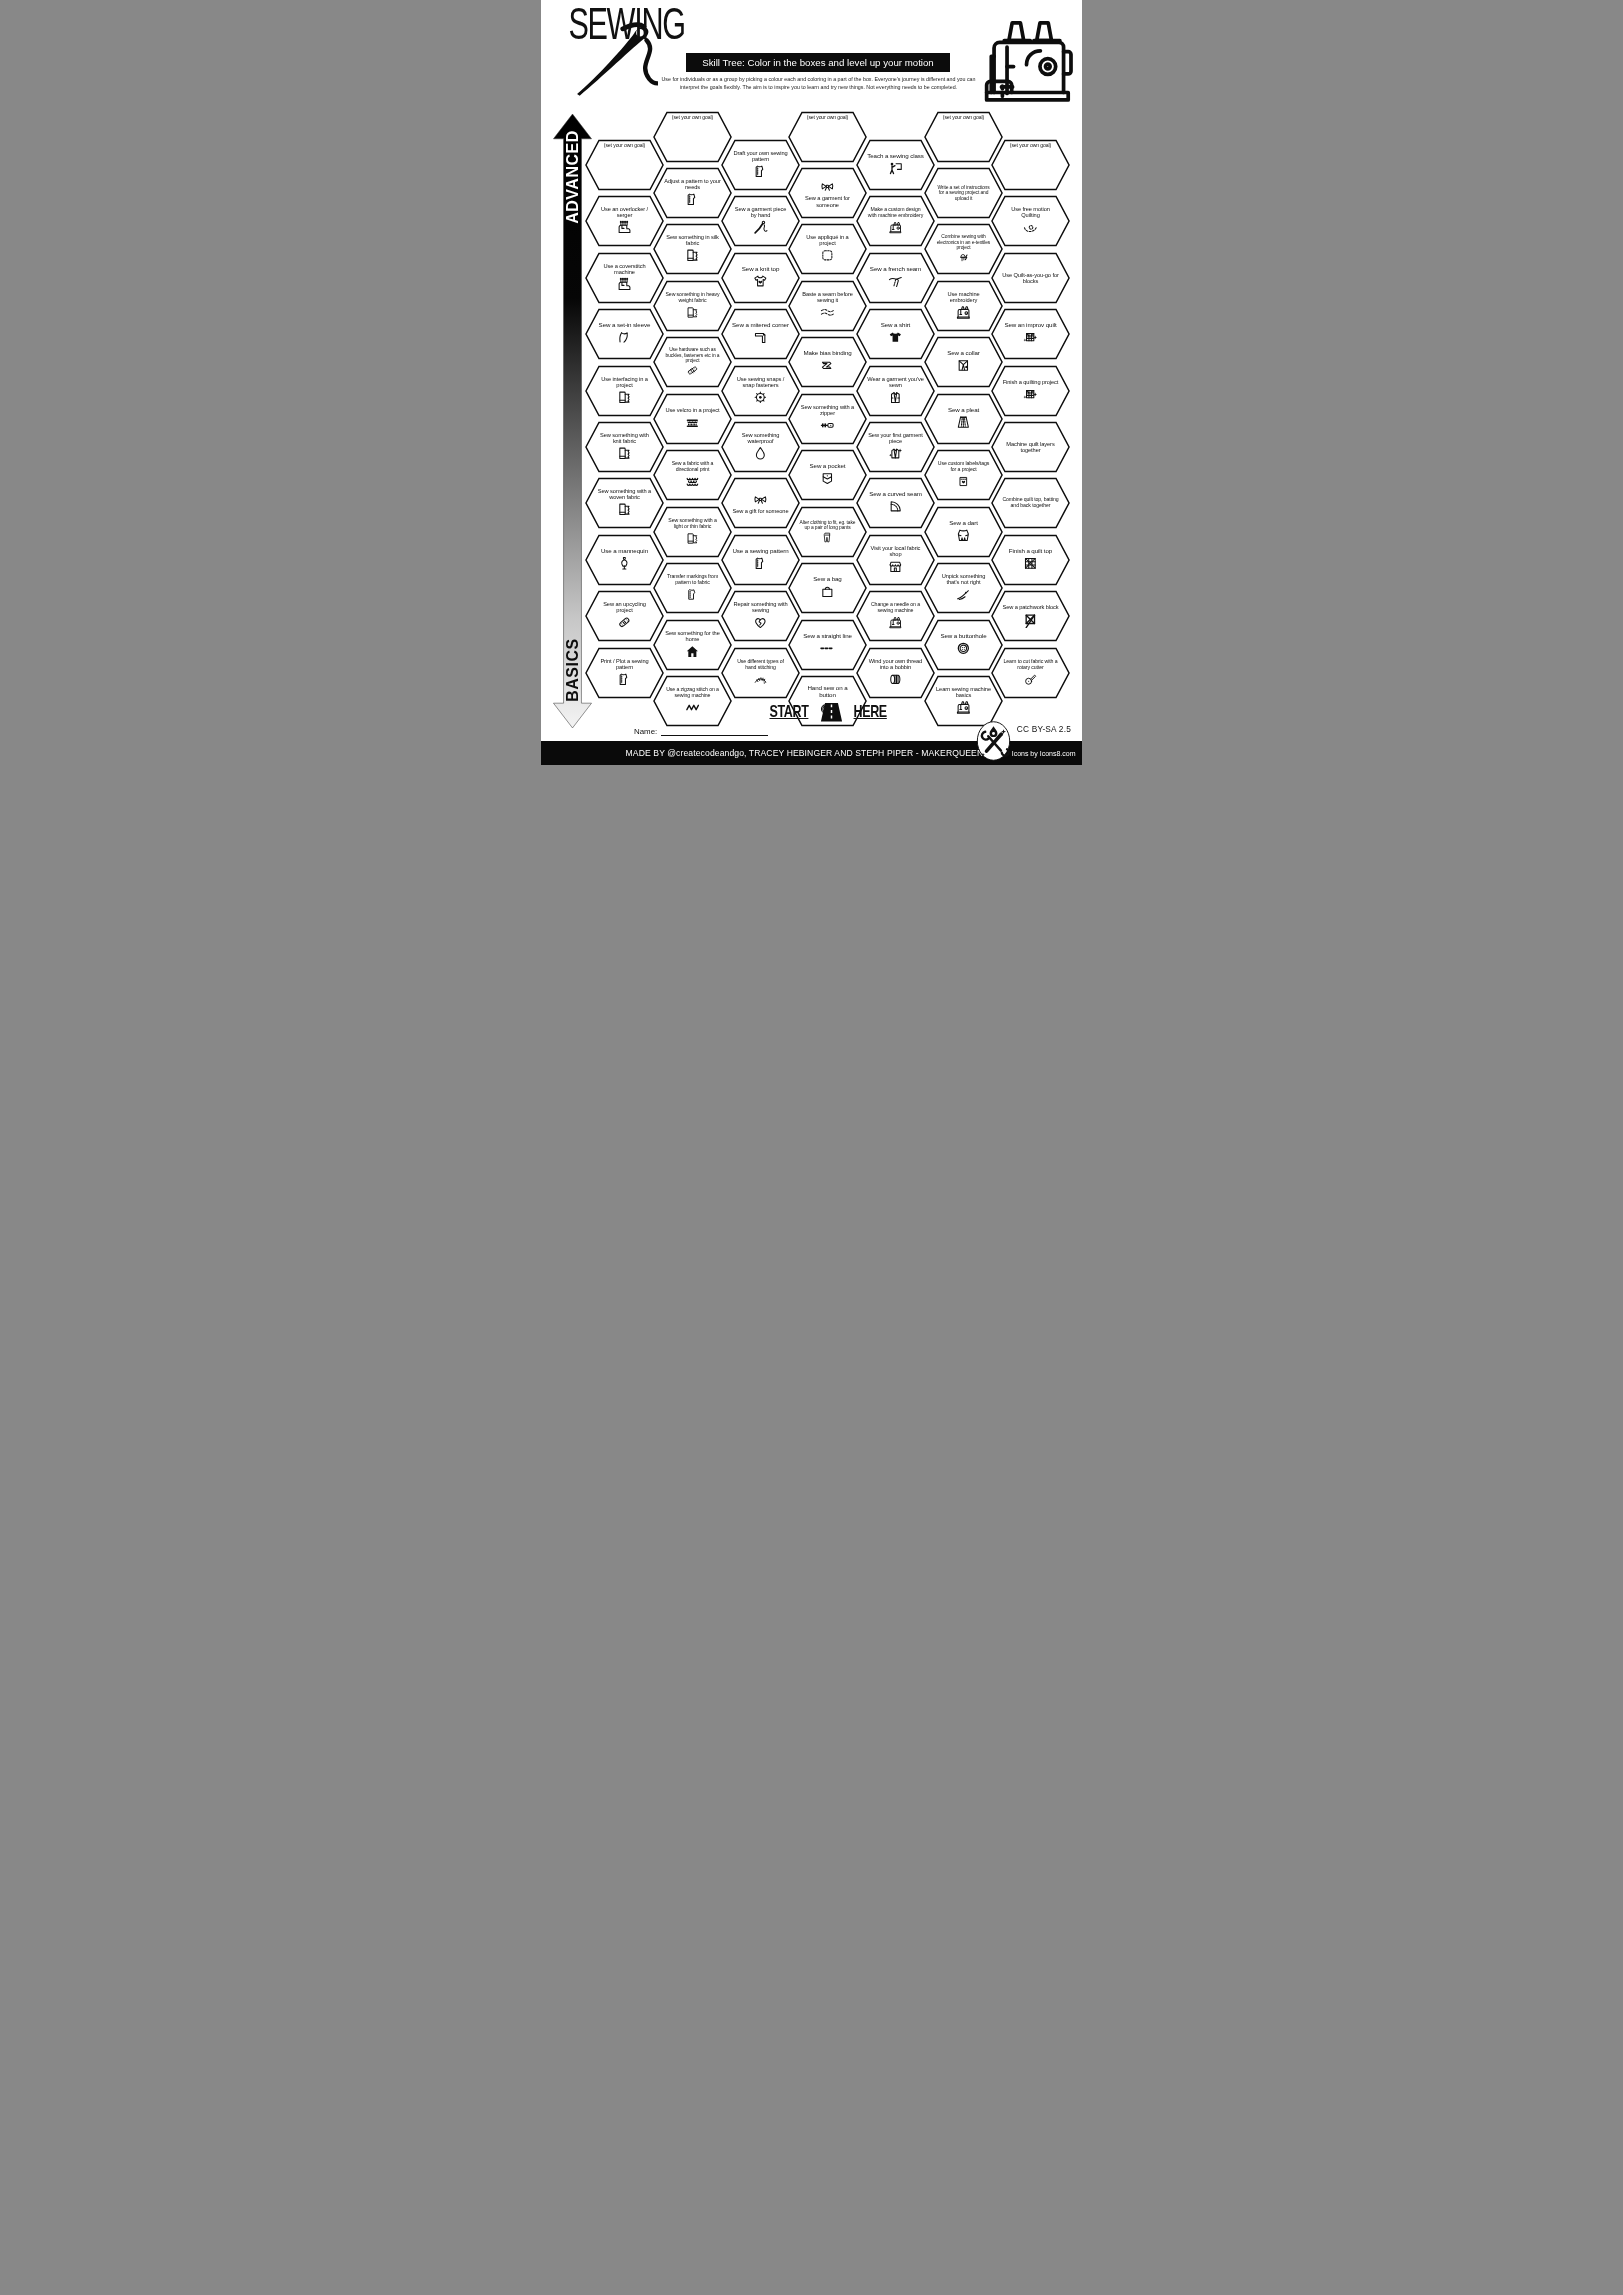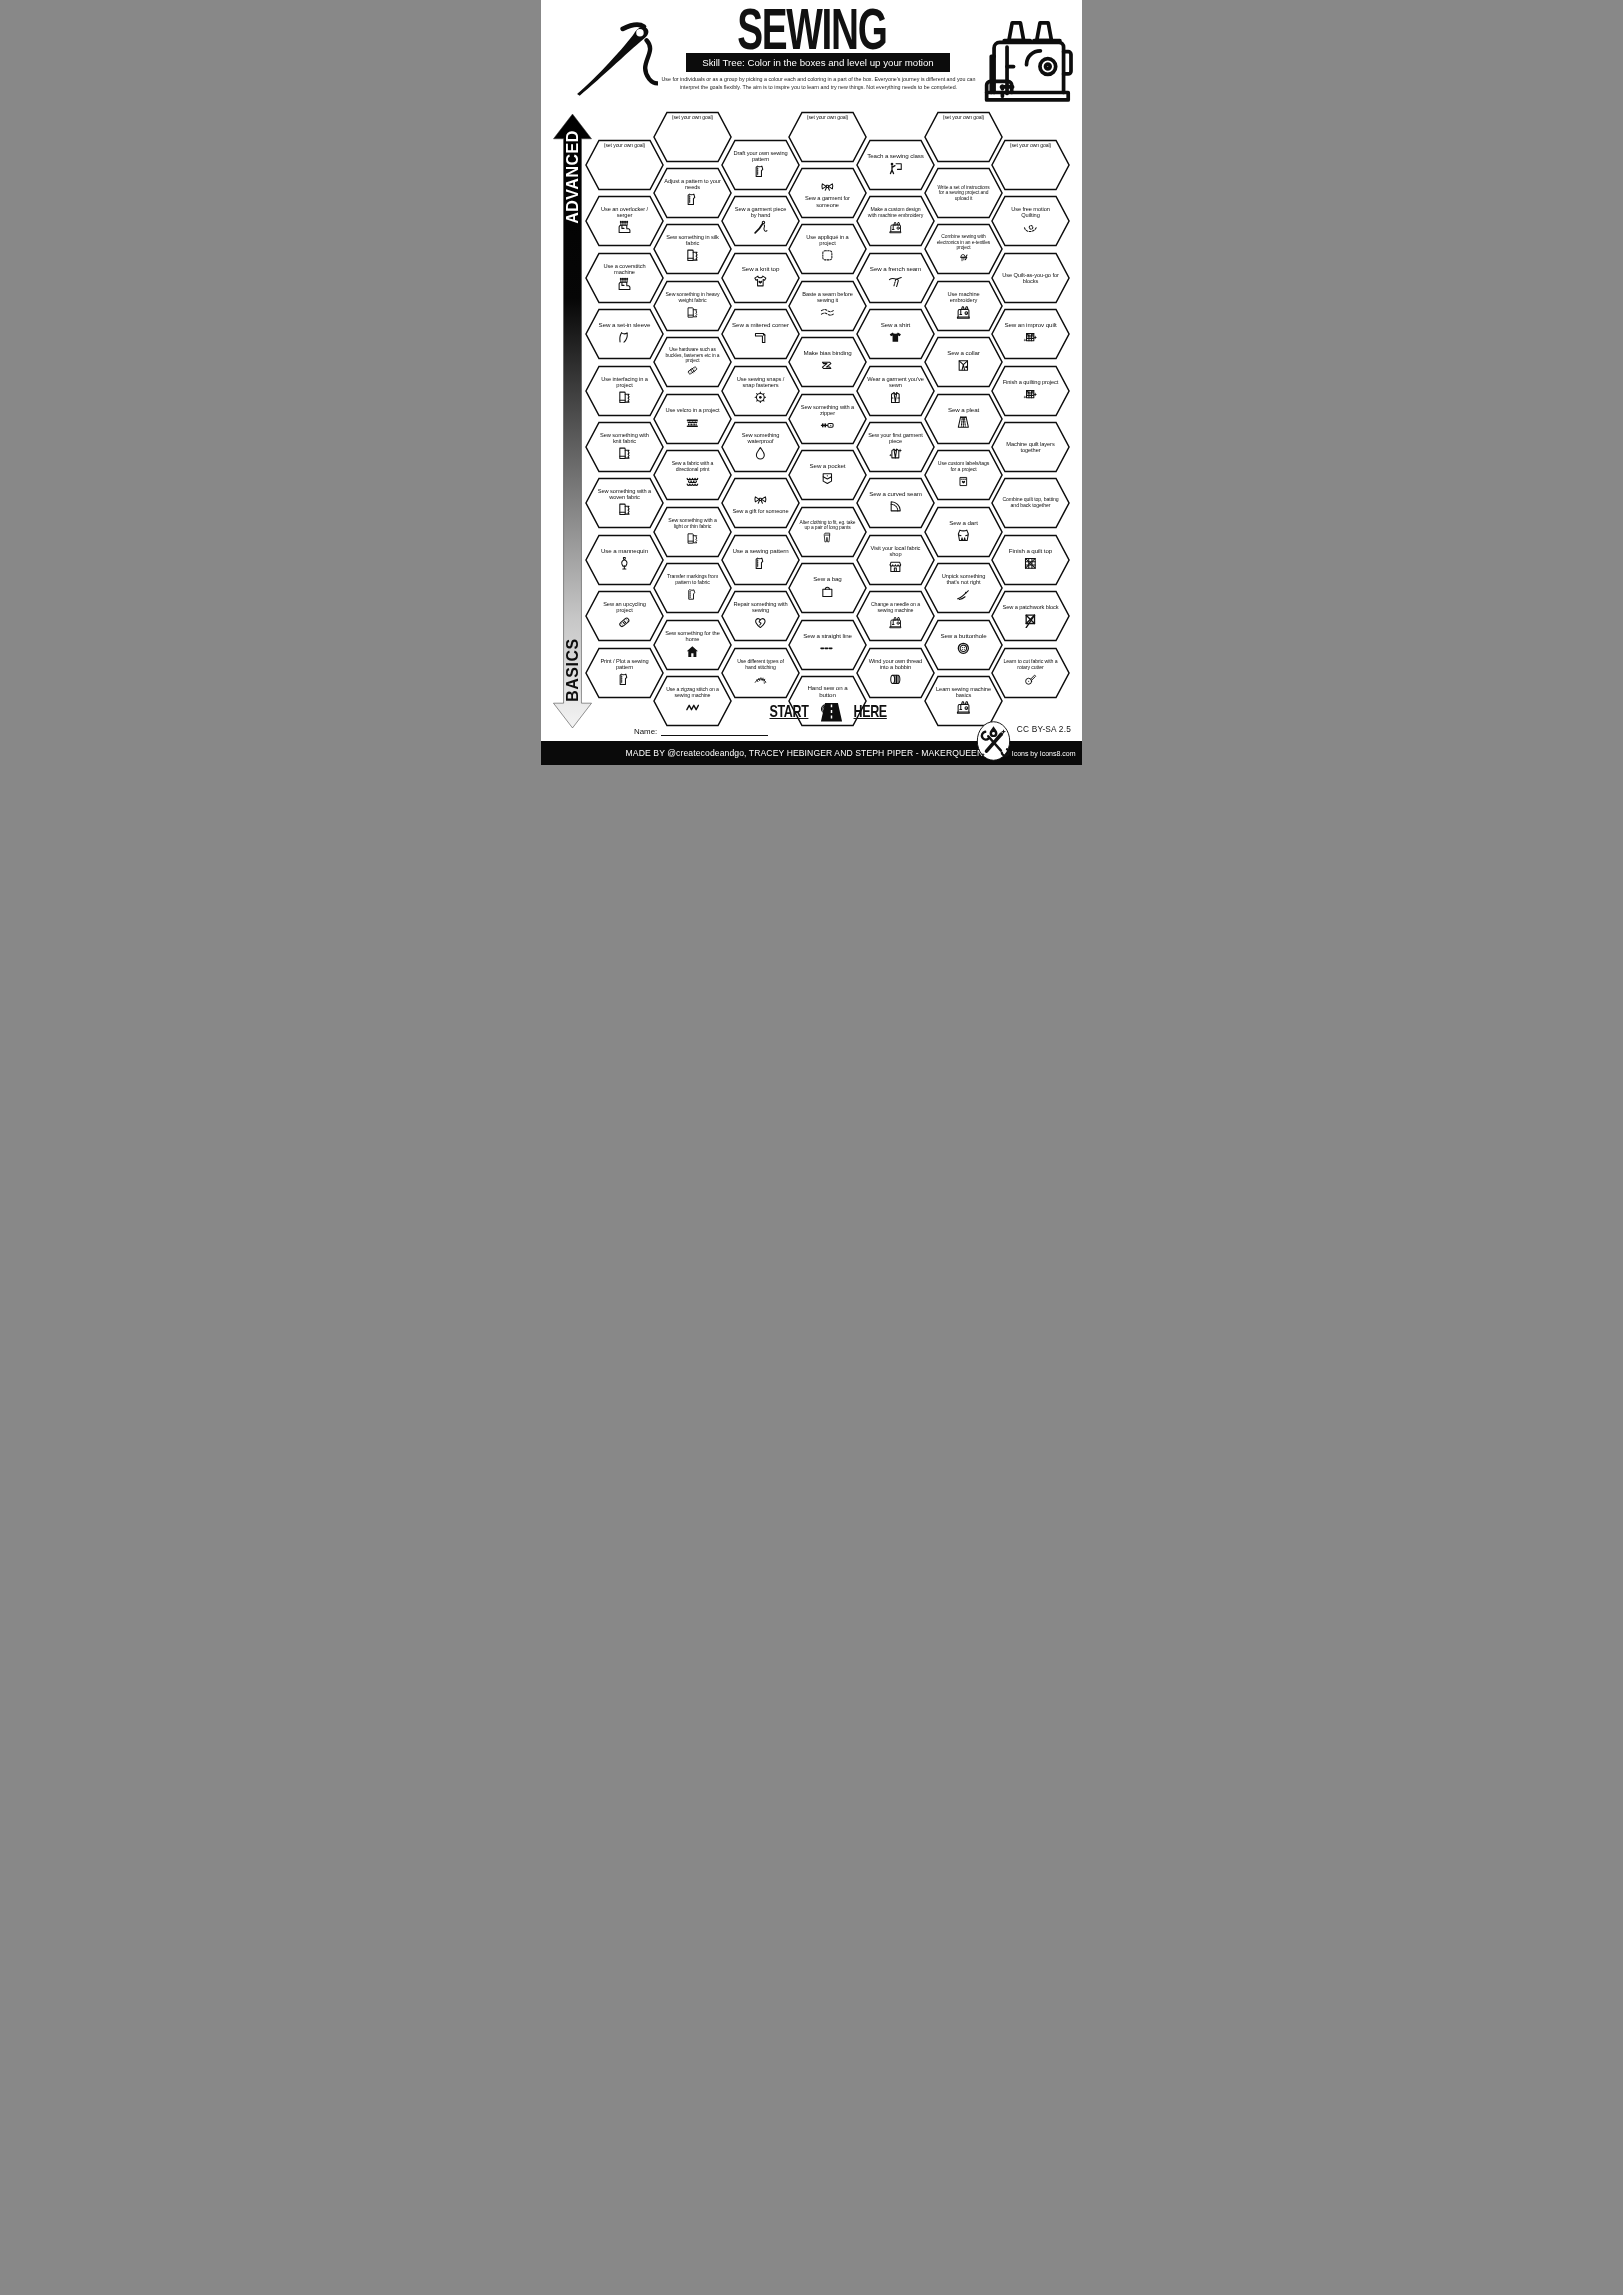--- a/index.html
+++ b/index.html
@@ -1,20 +1,20 @@
 <!DOCTYPE html>
 <html style="font-size:7.4px"><head>
 <meta charset="utf-8">
 <style>
   html,body{margin:0;padding:0;background:#888;}
   .page{position:relative;width:541px;height:765px;background:#fff;margin:0 auto;
         font-family:"Liberation Sans",sans-serif;overflow:hidden;color:#111;}
   
-  .title{position:absolute;top:2.8px;left:0;right:0;text-align:center;
-         font-size:57px;font-weight:700;letter-spacing:-1.9px;line-height:0.92;}
+  .title{position:absolute;top:2.8px;left:0;right:0;
+         font-size:45px;font-weight:400;letter-spacing:-1.9px;line-height:0.92;}
   .title span{display:inline-block;transform:scaleX(0.68);}
   .subtitle-bar{position:absolute;left:145px;top:53px;width:264px;height:19px;background:#0c0c0c;
          color:#fff;display:flex;align-items:center;justify-content:center;font-size:9.7px;white-space:nowrap;}
   .desc{position:absolute;top:76px;left:115px;width:325px;text-align:center;
         font-size:5.3px;line-height:1.5;color:#1b1b1b;}
   .logo{position:absolute;}
   
   .arrow-svg{position:absolute;left:11.6px;top:111px;}
   .vlabel{position:absolute;width:139px;text-align:center;transform:rotate(-90deg);
           font-weight:700;font-size:16px;letter-spacing:0.5px;}

